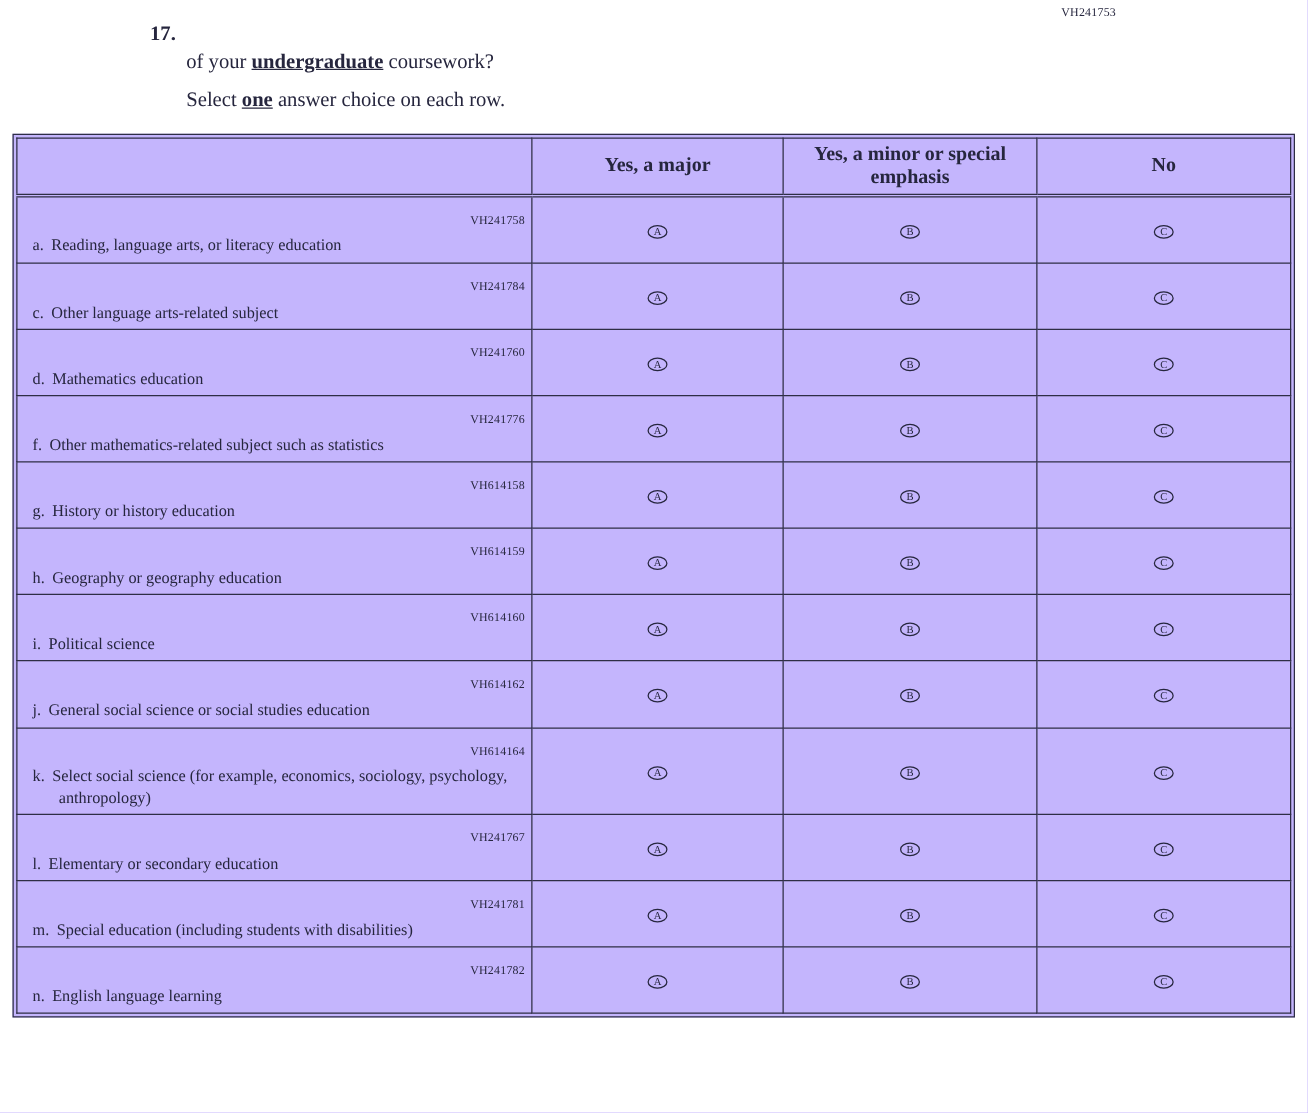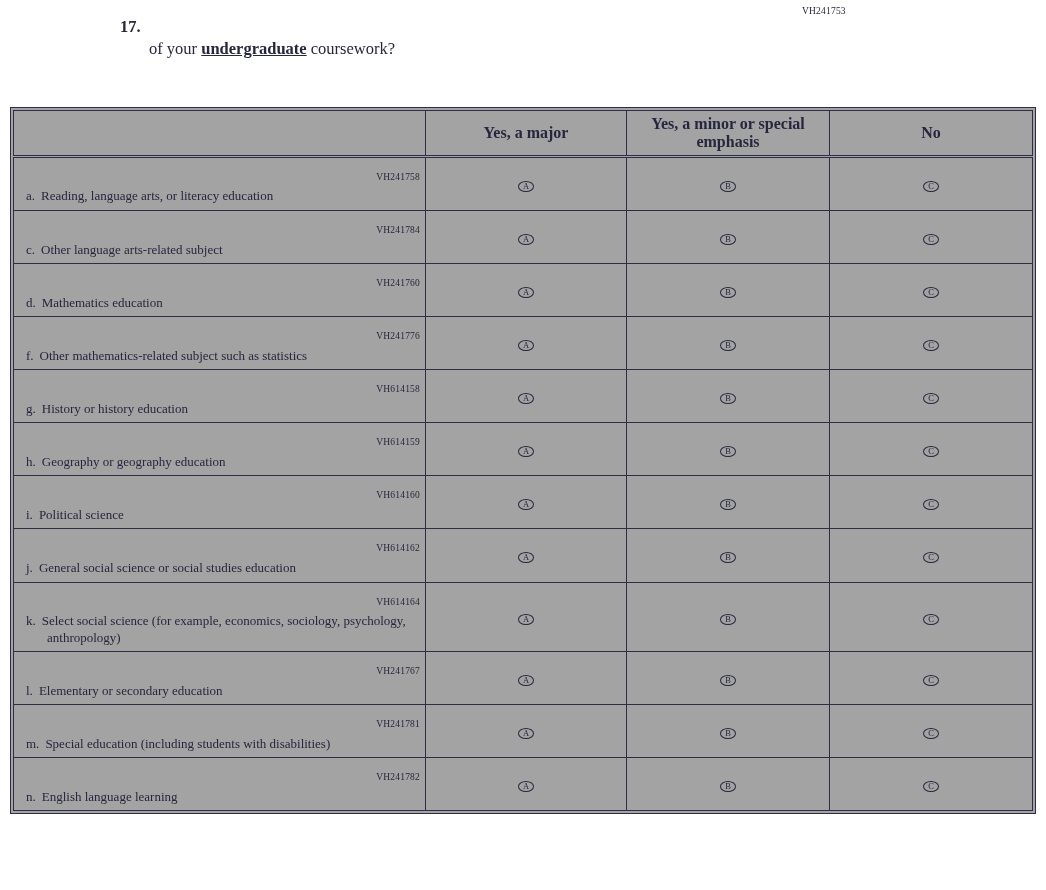--- a/index.html
+++ b/index.html
@@ -12,41 +12,41 @@
     width:1046px; height:890px;
     background:#ffffff;
     color:var(--ink);
     font-family:"Liberation Serif", serif;
     position:relative;
     overflow:hidden;
   }
 
   
   .form-code-top{
-    position:absolute; top:6px; left:802px;
+    position:absolute; top:6px; left:849px;
     font-size:9.5px; letter-spacing:.2px;
   }
 
   
   .question{
     position:absolute; top:16px; left:120px; width:740px;
     font-size:16.5px; line-height:1.34;
   }
   .q-line{ display:flex; }
   .q-num{ font-weight:bold; width:29px; flex:none; }
   .q-body{ flex:1; }
   .bold{ font-weight:bold;text-decoration:underline; }
   .instruction{ margin-top:9px; margin-left:29px; }
 
   
   .table-wrap{
     position:absolute; left:10px; top:107px;
     border:1px solid var(--line);
     padding:2px;
-    background:#a3a3a3;
+    background:#c4b5fd;
   }
   table{
     border-collapse:collapse;
     table-layout:fixed;
     width:1019px;
   }
   th, td{ border:1px solid var(--line); }
   thead th{
     border-bottom:3px double var(--line);
     height:46px;
@@ -94,20 +94,23 @@
 
 <div class="form-code-top">VH241753</div>
 
 <div class="question">
   <div class="q-line">
     <span class="q-num">17.</span>
     <span class="q-body">
       <br>
       <span>of your </span><span class="bold">undergraduate</span><span> coursework?</span>
     </span>
+  </div>
+  <div class="instruction">
+    <span>Select </span><span class="bold">one</span><span> answer choice on each row.</span>
   </div>
 </div>
 
 <div class="table-wrap">
   <table>
     <colgroup>
       <col style="width:412px">
       <col style="width:201px">
       <col style="width:203px">
       <col style="width:203px">

